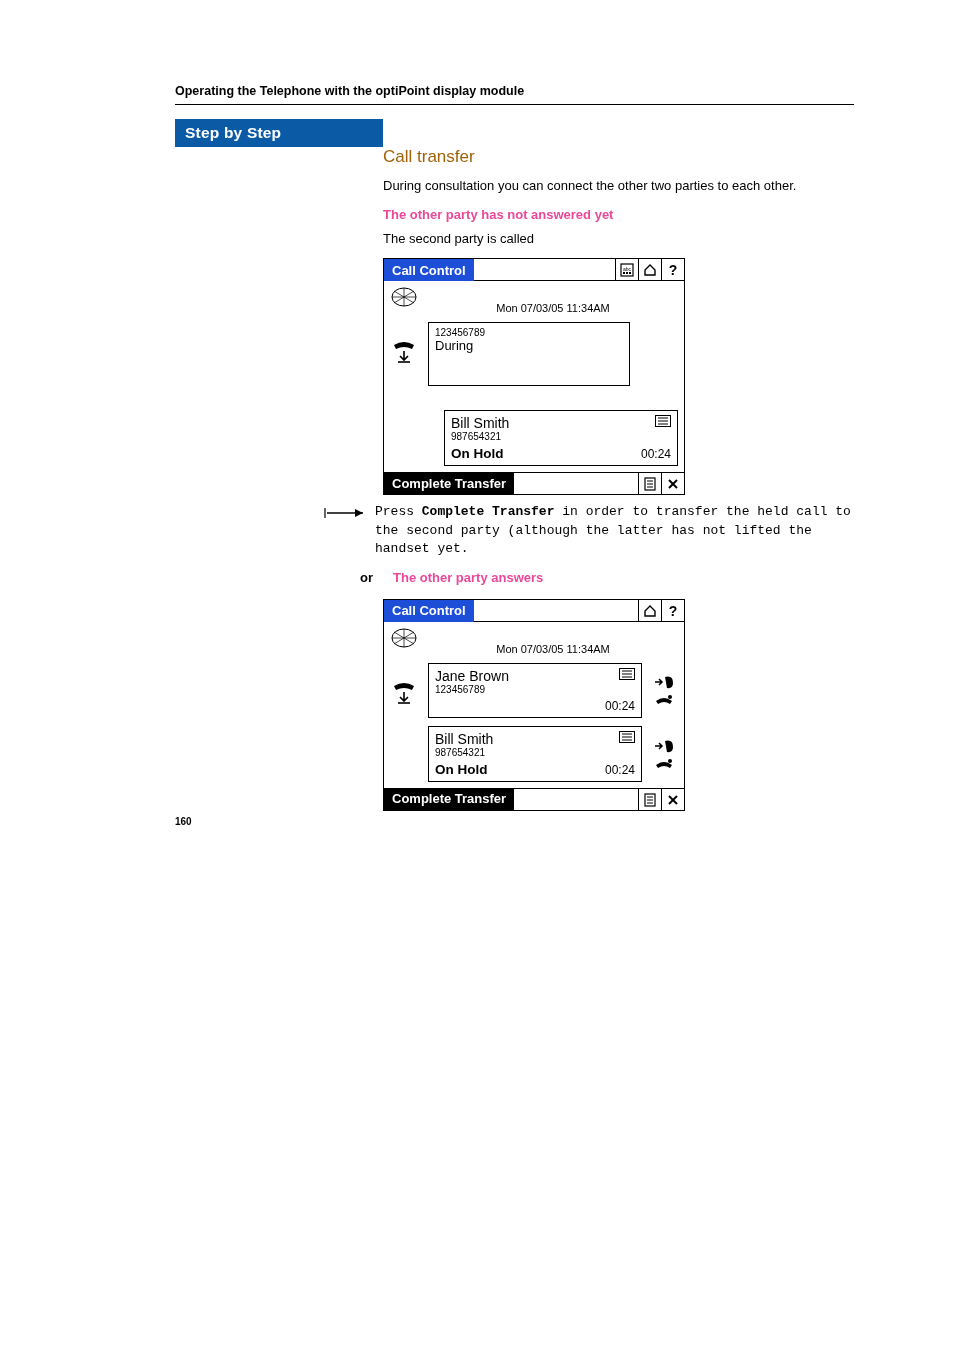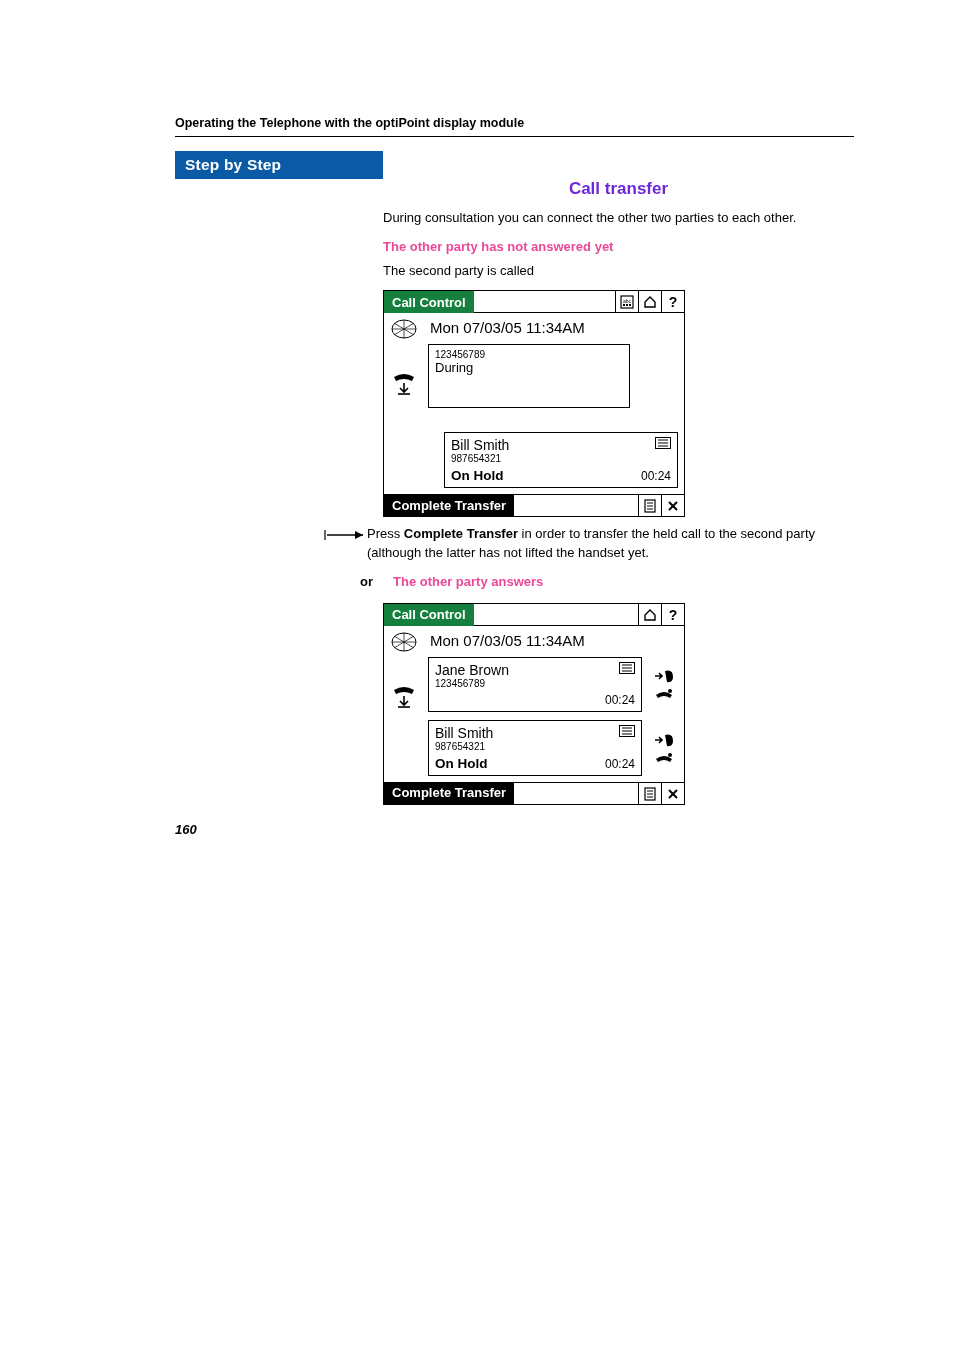--- a/index.html
+++ b/index.html
@@ -4,21 +4,21 @@
 <style>
   body {
     margin: 0;
     padding: 0;
     font-family: Arial, Helvetica, sans-serif;
     background: #fff;
     width: 954px;
     color: #000;
   }
   .page {
-    padding: 116px 100px 60px 175px;
+    padding: 84px 100px 60px 175px;
     position: relative;
     box-sizing: border-box;
   }
   .running-header {
     font-size: 12.5px;
     font-weight: bold;
     margin-bottom: 6px;
   }
   .header-rule {
     border: none;
@@ -39,25 +39,24 @@
     font-weight: bold;
     font-size: 15.5px;
     padding: 5px 10px;
     letter-spacing: 0.2px;
   }
   .right-col {
     flex: 1;
     padding-left: 0;
   }
   .h2 {
-    color: #6d28d9;
-    font-weight: bold;
+    color: #a16207;
+    font-weight: normal;
     font-size: 17px;
     margin: 28px 0 10px 0;
-    text-align: center;
   }
   .body-text {
     font-size: 13px;
     line-height: 1.4;
     margin: 6px 0;
   }
   .h3 {
     color: #ec4899;
     font-weight: bold;
     font-size: 13px;
@@ -67,21 +66,21 @@
     width: 300px;
     border: 1.5px solid #000;
     margin: 10px 0 8px 0;
     background: #fff;
   }
   .screen-header-row {
     display: flex;
     height: 22px;
   }
   .screen-title {
-    background: #15803d;
+    background: #1d4ed8;
     color: #fff;
     font-weight: bold;
     font-size: 13px;
     padding: 2px 8px;
     display: flex;
     align-items: center;
     white-space: nowrap;
   }
   .screen-header-spacer {
     flex: 1;
@@ -111,23 +110,24 @@
     flex-direction: column;
     align-items: center;
     padding-top: 4px;
     gap: 30px;
   }
   .screen-main {
     flex: 1;
     padding: 4px 6px 6px 4px;
   }
   .datetime {
-    text-align: left;
-    font-size: 15px;
+    text-align: center;
+    font-size: 11px;
     padding: 2px 2px 8px 2px;
+    margin-top: 15px;
   }
   .call-box {
     border: 1.5px solid #000;
     padding: 4px 6px;
     margin-bottom: 6px;
     position: relative;
   }
   .call-box.tall { min-height: 54px; }
   .call-box.indent { margin-left: 16px; }
   .name-line { font-size: 14px; }
@@ -182,44 +182,44 @@
     height: 22px;
     border-left: 1.5px solid #000;
     border-top: 1.5px solid #000;
     display: flex;
     align-items: center;
     justify-content: center;
   }
   .margin-annotation {
     display: flex;
     align-items: flex-start;
-    gap: 0;
+    gap: 8px;
     margin: 6px 0 8px -64px;
+    font-family: Liberation Mono, monospace;
   }
   .arrow-icon {
     width: 48px;
     flex-shrink: 0;
     padding-top: 3px;
   }
   .or-label {
     width: 48px;
     text-align: right;
     font-weight: bold;
     font-size: 13px;
     flex-shrink: 0;
     padding-top: 0;
     margin-left: -58px;
   }
   .page-num {
     position: absolute;
     left: 175px;
-    bottom: 36px;
-    font-weight: bold;
-    font-size: 13px;
-    font-style: italic;
+    bottom: 52px;
+    font-weight: bold;
+    font-size: 10px;
   }
   svg { display: block; }
 </style>
 </head>
 <body>
 
 <div class="page">
   <div class="running-header">Operating the Telephone with the optiPoint display module</div>
   <hr class="header-rule">
 

